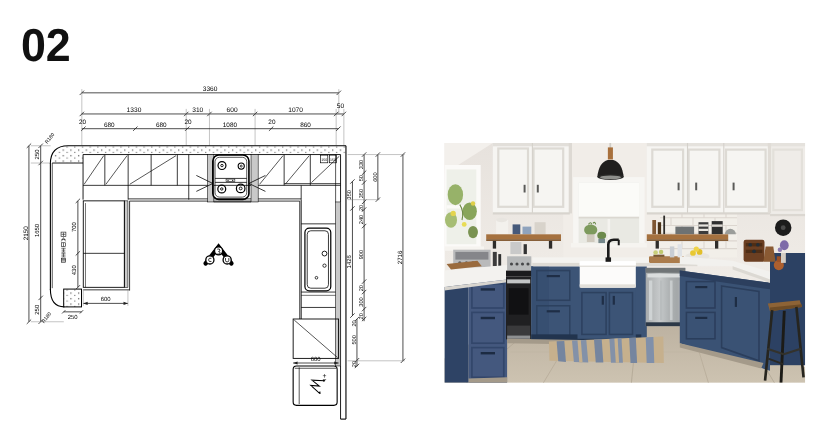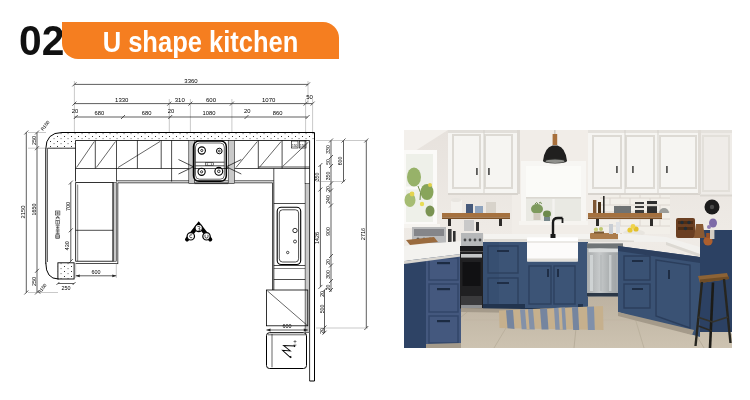--- a/index.html
+++ b/index.html
@@ -11,23 +11,20 @@
           border-radius:0 16px 0 16px;}
   .banner span{display:block;text-align:center;font-size:29px;font-weight:bold;color:#ffffff;
                line-height:40px;transform:scaleX(0.88);transform-origin:center;}
 </style>
 </head>
 <body>
 <div class="page">
 
   <div class="num">02</div>
 
-  <div class="banner">
-      <span>U shape kitchen</span>
-    </div>
 
   <svg id="plan" style="position:absolute;left:0;top:0" width="400" height="400" viewBox="0 0 400 400" fill="none" stroke="none" font-family="Liberation Sans, sans-serif">
     <defs>
       <pattern id="stip" width="7" height="5" patternUnits="userSpaceOnUse">
         <rect width="7" height="5" fill="#ffffff"></rect>
         <rect x="1" y="1" width="1" height="1" fill="#333"></rect>
         <rect x="4.6" y="3.2" width="0.9" height="0.9" fill="#444"></rect>
       </pattern>
     </defs>
 

